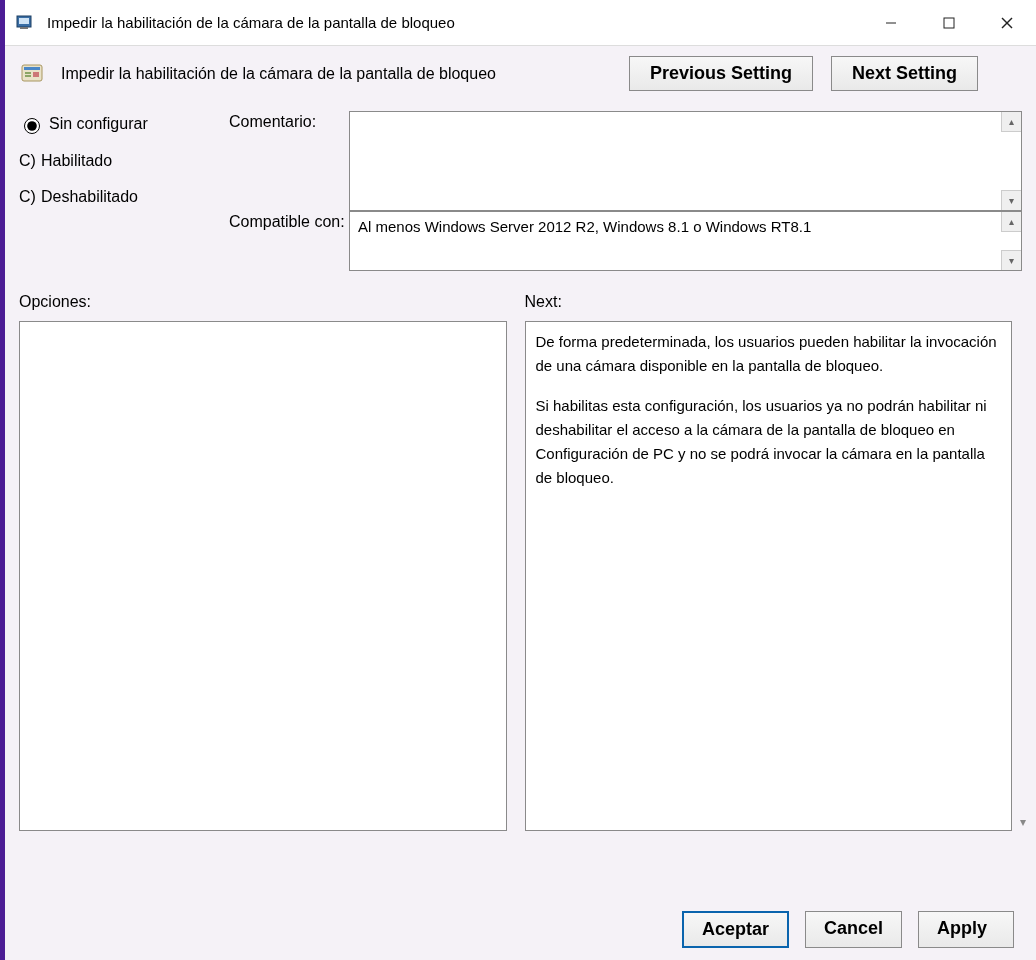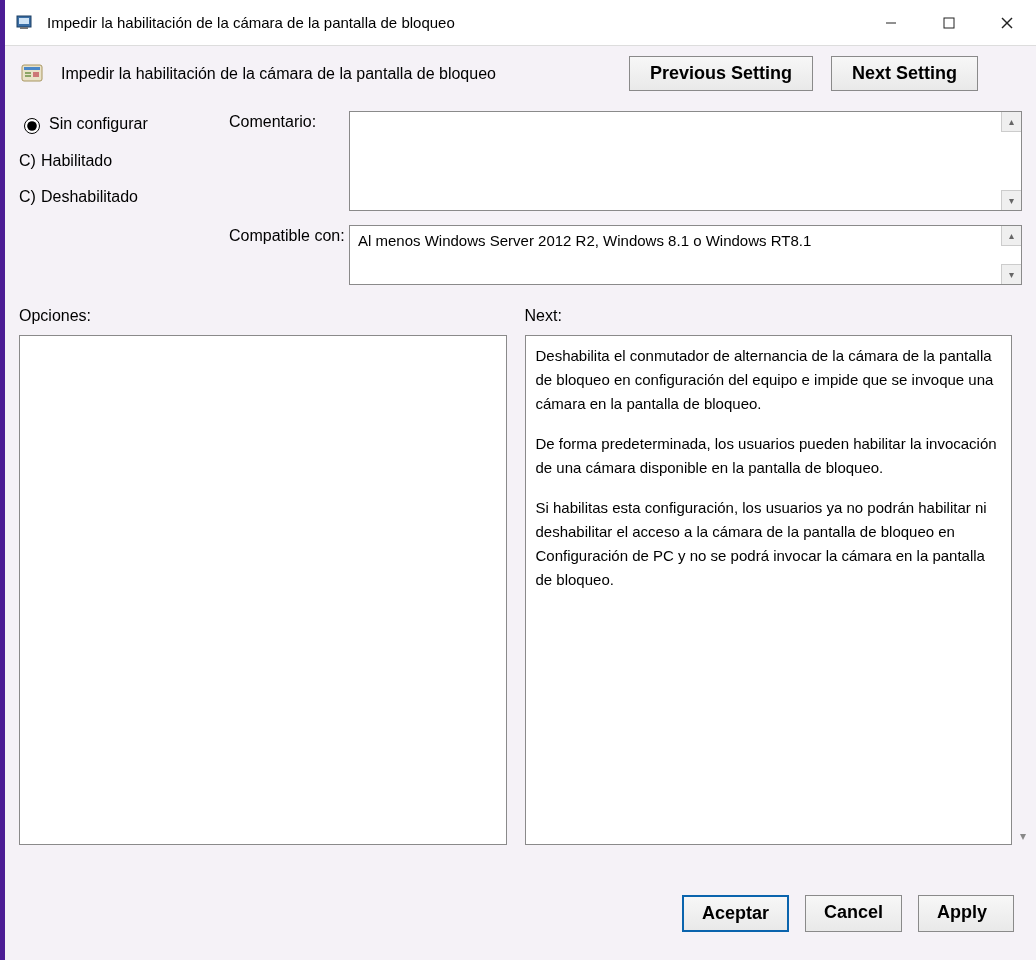--- a/index.html
+++ b/index.html
@@ -89,21 +89,20 @@
   .radio-item {
     display:flex; gap:6px;
   }
   .radio-item input[type=radio]{
     width:16px;height:16px; accent-color:#000;
   }
   .form-col {
     flex:1;
     display:grid;
     grid-template-columns: 120px 1fr;
-    row-gap: 14px;
     align-items: start;
   }
   .lbl { font-size: 16px; padding-top:2px;}
   .textbox {
     border:1px solid #8a8a8a;
     background:#fff;
     height: 100px;
     position:relative;
     padding:6px 22px 6px 8px;
     font-size:15px;
@@ -139,21 +138,21 @@
   }
   .help-scroll{
     position:absolute; right:-20px; bottom:0; width:18px;height:18px;
     color:#888; font-size:12px;
     display:flex;align-items:center;justify-content:center;
   }
   
   .footer {
     position:absolute;
     right: 22px;
-    bottom: 28px;
+    bottom: 12px;
     display:flex; gap:16px;margin-left:13px;
   }
   .footer .btn{ min-width:96px; padding:6px 18px;}
   .para { margin:0 0 16px 0;}
 </style>
 </head>
 <body>
 
 <div class="window">
 
@@ -239,21 +238,20 @@
   </div>
 
   <div class="lower">
     <div class="panel-col">
       <div class="panel-label">Opciones:</div>
       <div class="panel"></div>
     </div>
     <div class="panel-col" style="position:relative">
       <div class="panel-label">Next:</div>
       <div class="panel">
-        <p class="para">Deshabilita el conmutador de alternancia de la cámara de la pantalla de bloqueo en configuración del equipo e impide que se invoque una cámara en la pantalla de bloqueo.</p>
         <p class="para">De forma predeterminada, los usuarios pueden habilitar la invocación de una cámara disponible en la pantalla de bloqueo.</p>
         <p class="para">Si habilitas esta configuración, los usuarios ya no podrán habilitar ni deshabilitar el acceso a la cámara de la pantalla de bloqueo en Configuración de PC y no se podrá invocar la cámara en la pantalla de bloqueo.</p>
       </div>
       <div class="help-scroll">▾</div>
     </div>
   </div>
 
   <div class="footer">
     <div class="btn primary">Aceptar</div>
     <div class="btn">Cancel</div>

